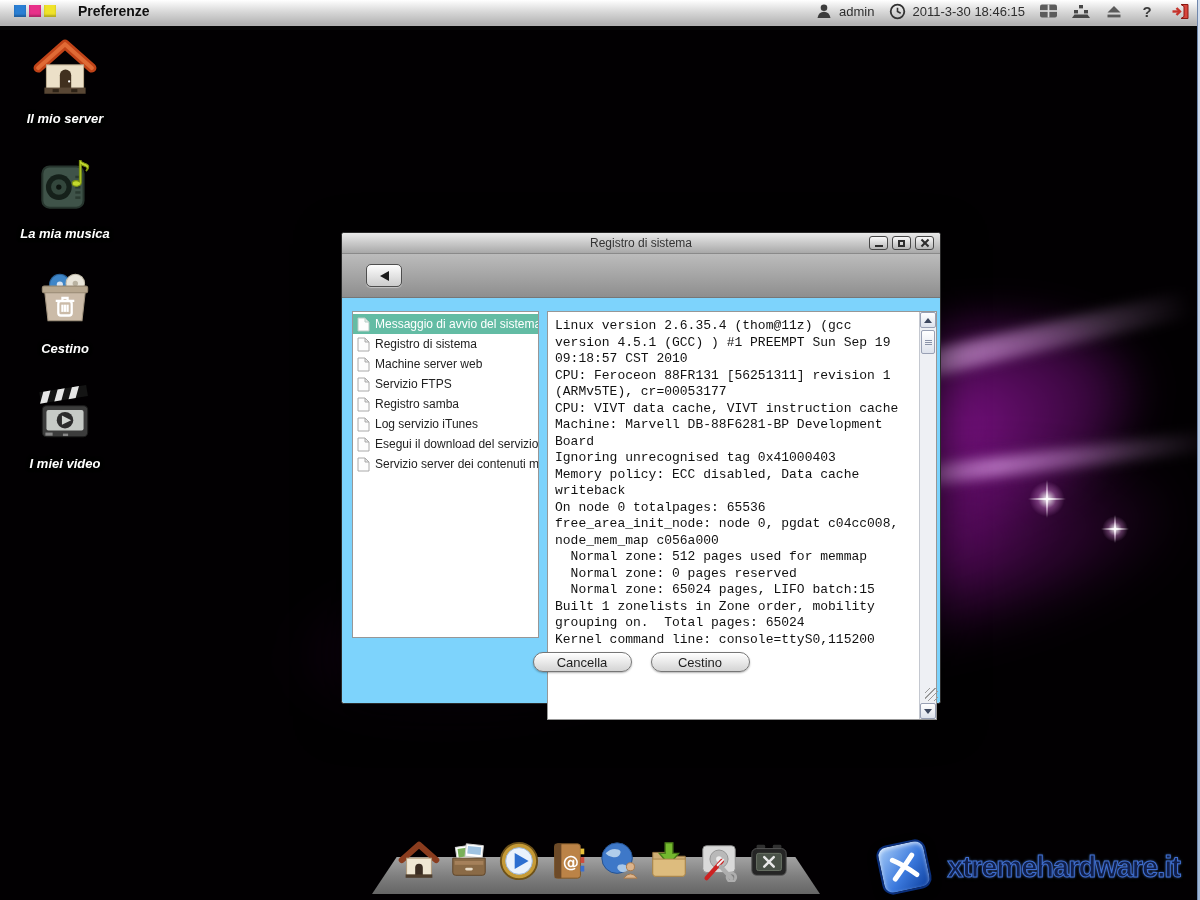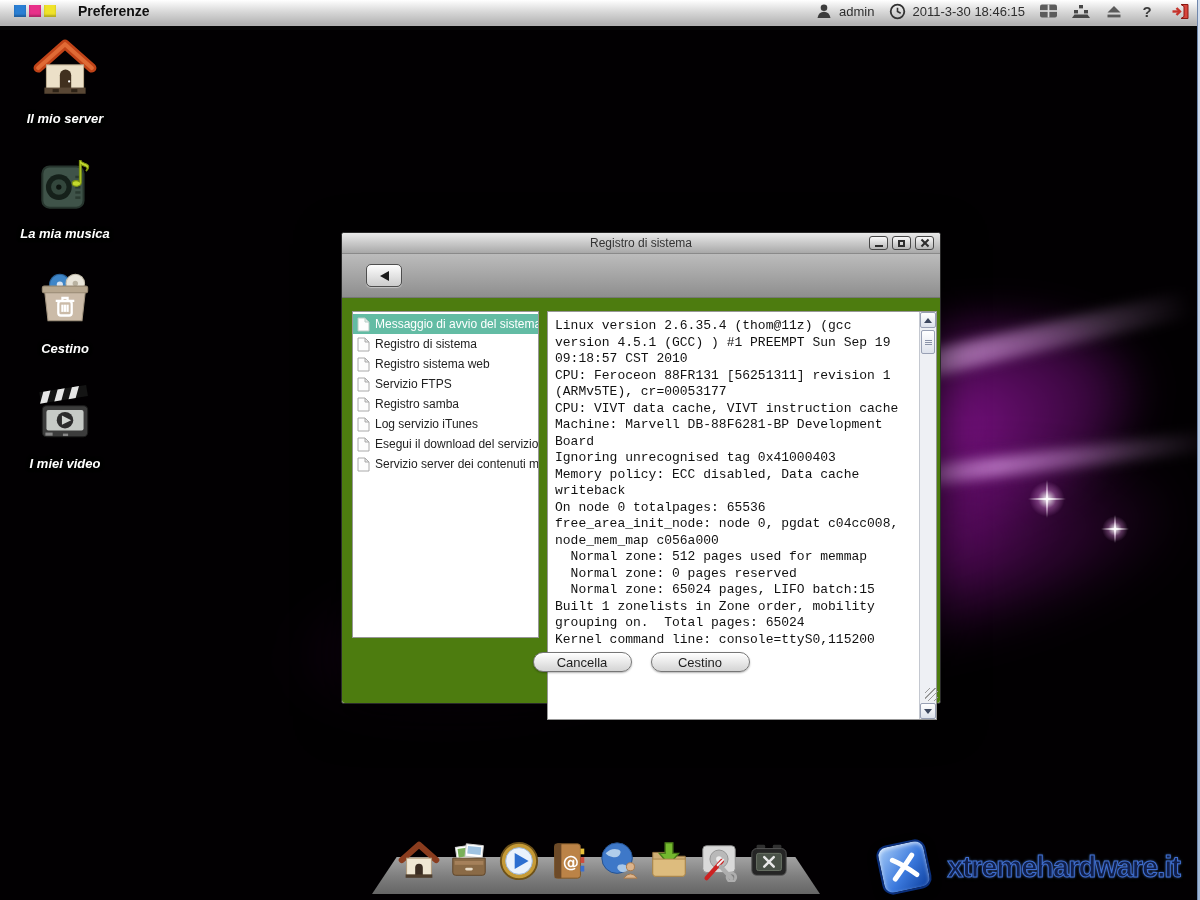--- a/index.html
+++ b/index.html
@@ -66,21 +66,21 @@
   .g-close{position:relative; width:9px; height:9px;}
   .g-close::before,.g-close::after{content:""; position:absolute; left:50%; top:50%; width:10px; height:2px; background:#2e2e2e;}
   .g-close::before{transform:translate(-50%,-50%) rotate(45deg);}
   .g-close::after{transform:translate(-50%,-50%) rotate(-45deg);}
   .toolbar{height:44px; flex:0 0 44px; background:linear-gradient(#bcbcbc,#8e8e8e);
     border-bottom:1px solid #767676; display:flex; align-items:center; padding-left:24px;}
   .back-btn{width:36px; height:23px; border:1px solid #4e4e4e; border-radius:5px;
     background:linear-gradient(#fdfdfd,#cccccc); box-shadow:0 1px 1px rgba(255,255,255,.45);
     display:flex; align-items:center; justify-content:center; cursor:pointer;}
   .back-tri{width:0; height:0; border-top:5px solid transparent; border-bottom:5px solid transparent; border-right:9px solid #1a1a1a;}
-  .dlg-body{position:relative; flex:1; background:#4d7c0f; border-radius:0 0 3px 3px;}
+  .dlg-body{position:relative; flex:1; background:#7dd3fc; border-radius:0 0 3px 3px;}
 
   .list-panel{position:absolute; left:10px; top:13px; width:187px; height:327px;
     background:#fff; border:1px solid #979797; overflow:hidden; padding-top:2px;}
   .list-row{height:20px; display:flex; align-items:center; gap:5px; padding-left:4px;
     font-size:12px; color:#222; white-space:nowrap; overflow:hidden; cursor:pointer;}
   .list-row.selected{background:#63bca4; color:#fff;}
   .list-row svg{flex:0 0 auto;}
 
   .log-panel{position:absolute; left:205px; top:13px; width:390px; height:409px;
     background:#fff; border:1px solid #979797; display:flex; overflow:hidden;}
@@ -320,21 +320,21 @@
               <path d="M1 1 h7 l4 4 v9 h-11 z" fill="#fdfdfd" stroke="#aaa"></path>
               <path d="M8 1 l4 4 h-4 z" fill="#e8e8e8" stroke="#aaa"></path>
             </svg>
           <span>Registro di sistema</span>
         </div>
         <div class="list-row">
           <svg width="13" height="15" viewBox="0 0 13 15">
               <path d="M1 1 h7 l4 4 v9 h-11 z" fill="#fdfdfd" stroke="#aaa"></path>
               <path d="M8 1 l4 4 h-4 z" fill="#e8e8e8" stroke="#aaa"></path>
             </svg>
-          <span>Registro sistema web</span>
+          <span>Machine server web</span>
         </div>
         <div class="list-row">
           <svg width="13" height="15" viewBox="0 0 13 15">
               <path d="M1 1 h7 l4 4 v9 h-11 z" fill="#fdfdfd" stroke="#aaa"></path>
               <path d="M8 1 l4 4 h-4 z" fill="#e8e8e8" stroke="#aaa"></path>
             </svg>
           <span>Servizio FTPS</span>
         </div>
         <div class="list-row">
           <svg width="13" height="15" viewBox="0 0 13 15">

